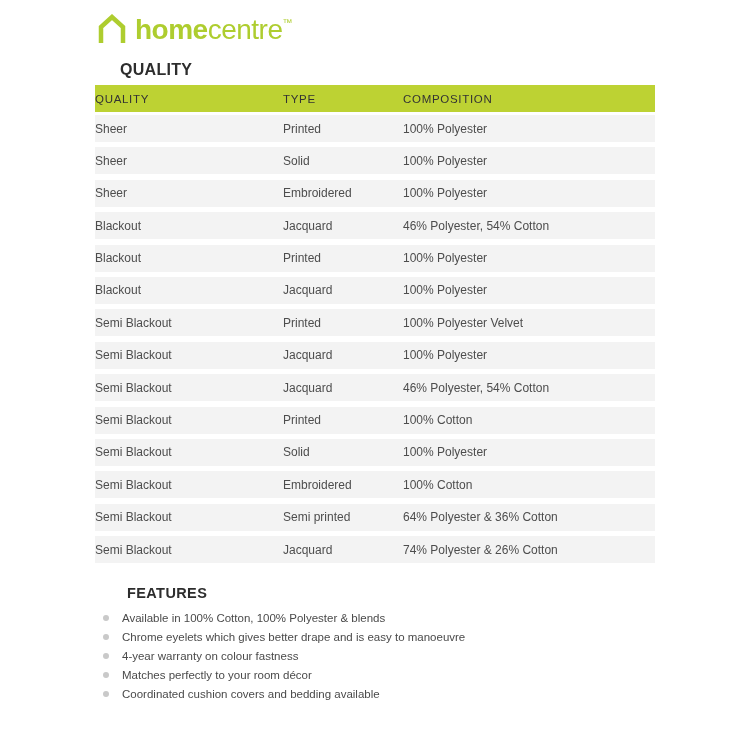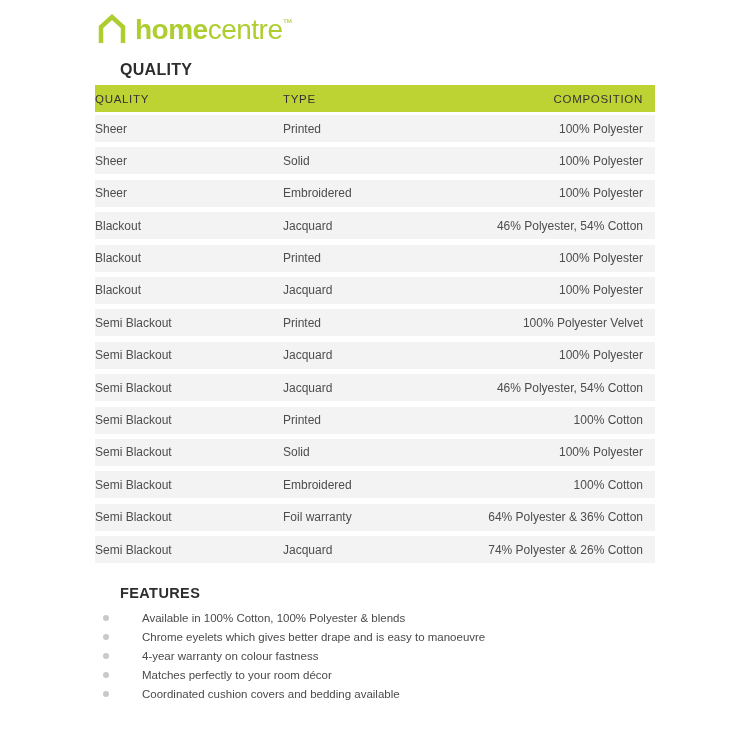--- a/index.html
+++ b/index.html
@@ -38,35 +38,35 @@
     margin-bottom: 3px;
   }
   .row {
     display: flex; align-items: center; height: 27px;
     background: var(--row-bg);
     font-size: 12px; color: #4d4d4d;
     margin-bottom: 5.4px;
   }
   .c1 { width: 188px; }
   .c2 { width: 120px; }
-  .c3 { flex: 1; text-align: right; padding-right: 12px; }
+  .c3 { flex: 1; text-align: left; padding-right: 12px; }
 
   
   .features-title {
-    position: absolute; left: 120px; top: 585px;
+    position: absolute; left: 127px; top: 585px;
     font-size: 14.5px; font-weight: 700; color: #2d2d2d; letter-spacing: 0.4px;
   }
   .features-list {
     position: absolute; left: 103px; top: 609px; width: 552px;
     list-style: none;
   }
   .features-list li {
     display: flex; align-items: center;
     height: 18.8px;
-    font-size: 11.5px; color: #4a4a4a; gap: 20px;
+    font-size: 11.5px; color: #4a4a4a;
   }
   .bullet {
     width: 6px; height: 6px; border-radius: 50%;
     background: #c9c9c9; flex: 0 0 auto;
     margin-right: 13px;
   }
 </style>
 </head>
 <body>
 
@@ -143,21 +143,21 @@
           <div class="c2">Solid</div>
           <div class="c3">100% Polyester</div>
         </div>
         <div class="row">
           <div class="c1">Semi Blackout</div>
           <div class="c2">Embroidered</div>
           <div class="c3">100% Cotton</div>
         </div>
         <div class="row">
           <div class="c1">Semi Blackout</div>
-          <div class="c2">Foil warranty</div>
+          <div class="c2">Semi printed</div>
           <div class="c3">64% Polyester &amp; 36% Cotton</div>
         </div>
         <div class="row">
           <div class="c1">Semi Blackout</div>
           <div class="c2">Jacquard</div>
           <div class="c3">74% Polyester &amp; 26% Cotton</div>
         </div>
       </div>
   </div>
 

